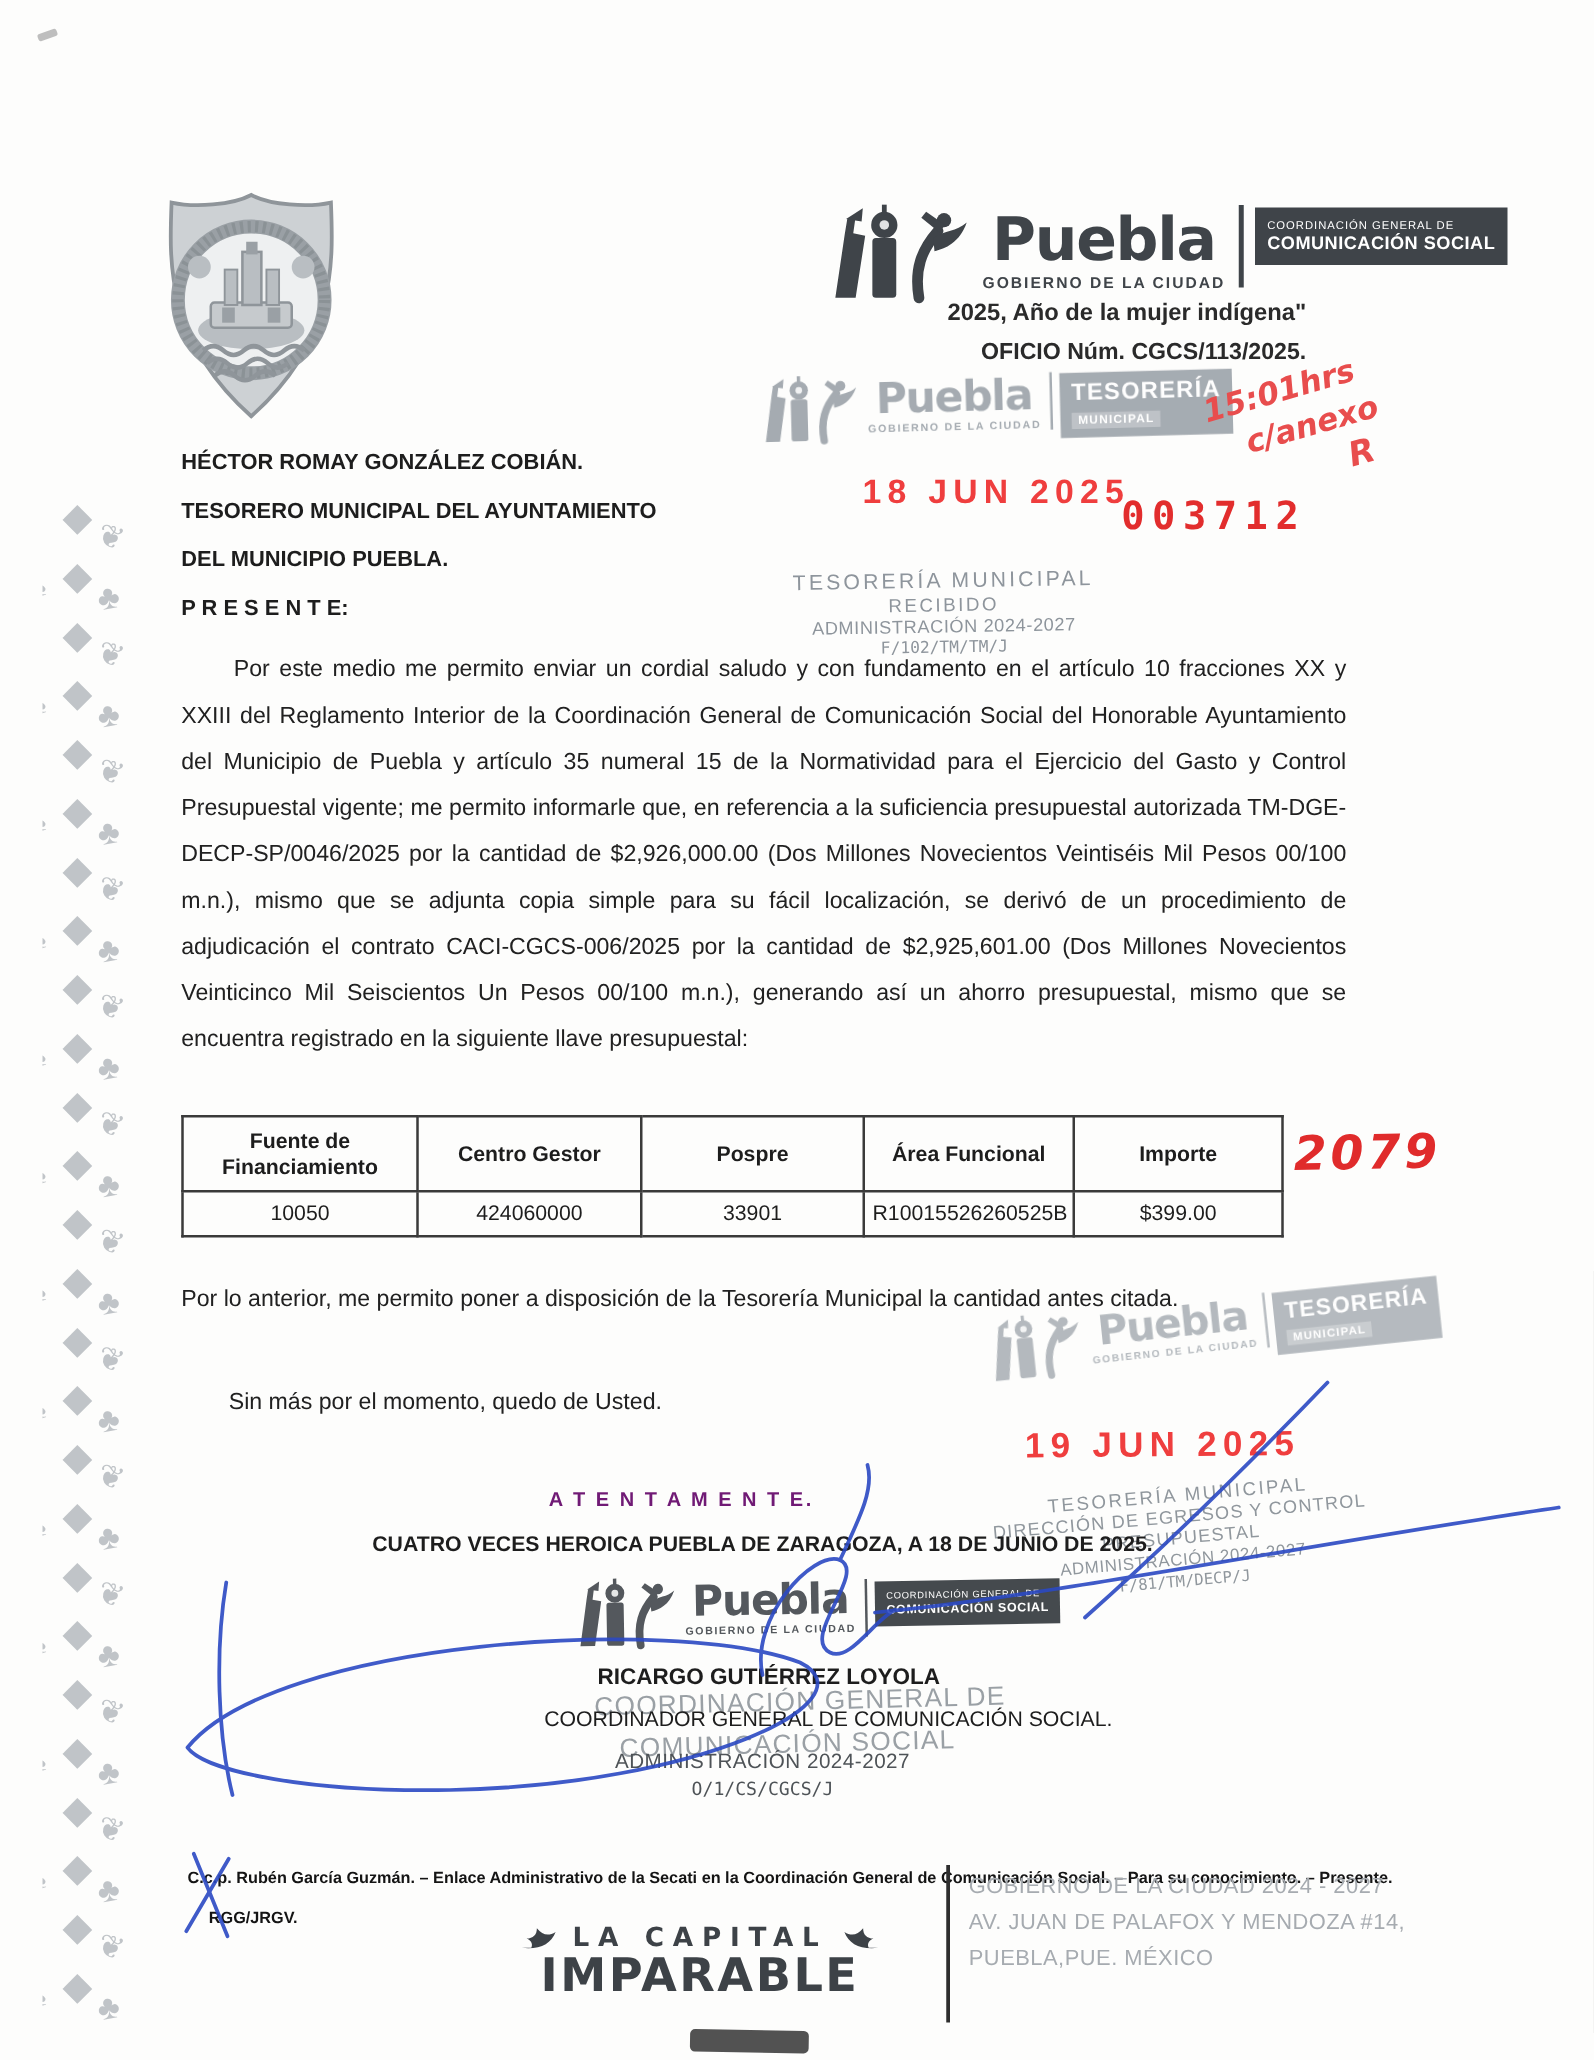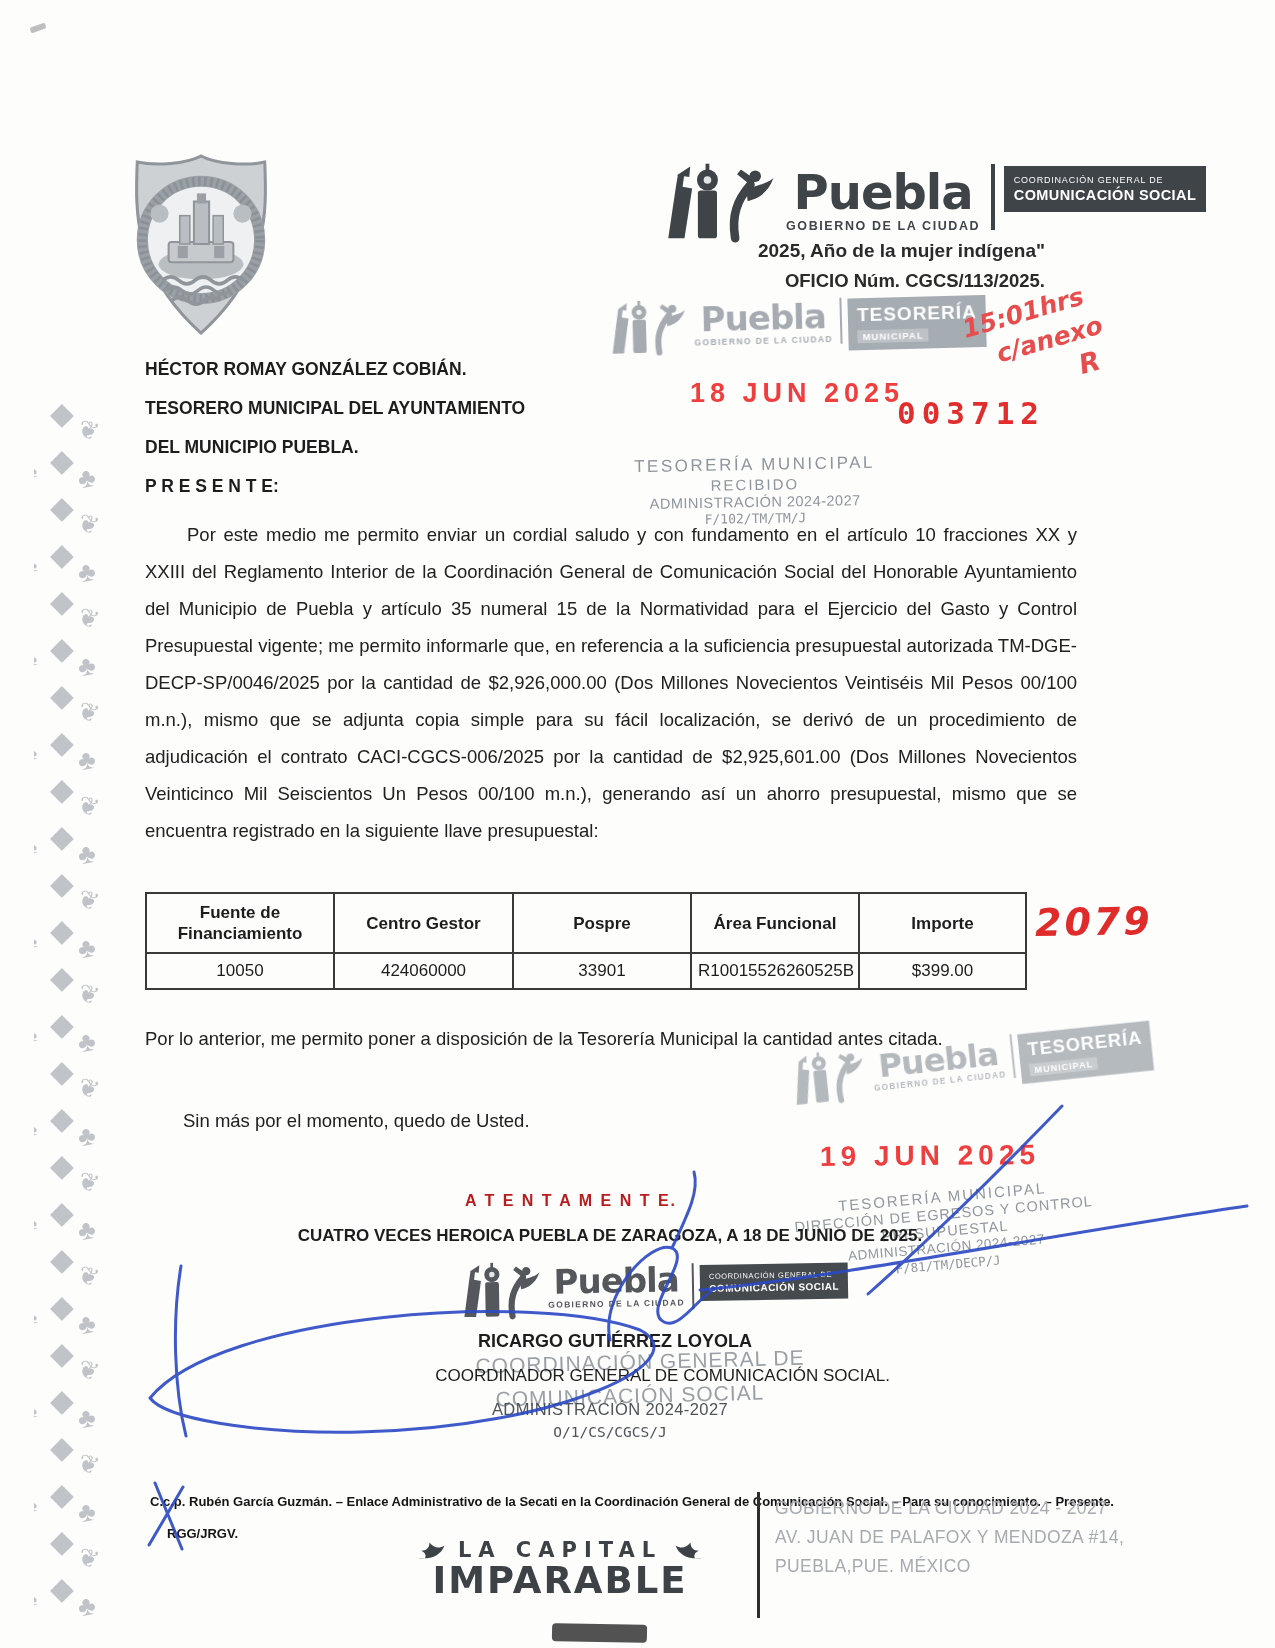--- a/index.html
+++ b/index.html
@@ -111,21 +111,21 @@
   .budget-table th:nth-child(2){width:179px;}
   .budget-table th:nth-child(3){width:178px;}
   .budget-table th:nth-child(4){width:168px;}
   .budget-table th:nth-child(5){width:167px;}
   .annotation-2079{position:absolute;left:1035px;top:900px;font-size:38px;font-weight:bold;font-style:italic;
                    color:#e02b2b;letter-spacing:3px;transform:rotate(-1deg);z-index:3;
                    font-family:"DejaVu Sans",sans-serif;}
 
   
   .atentamente{position:absolute;left:435px;top:1192px;width:220px;text-align:center;font-weight:bold;
-               font-size:16px;letter-spacing:2px;color:#b91c1c;z-index:2;margin-left:26px;}
+               font-size:16px;letter-spacing:2px;color:#701a75;z-index:2;}
   .dateline{position:absolute;left:280px;top:1226px;width:660px;text-align:center;font-weight:bold;
             font-size:17px;color:#1d1d1d;z-index:2;white-space:nowrap;}
   .sig-name{position:absolute;left:450px;top:1331px;width:330px;text-align:center;font-weight:bold;
             font-size:18px;color:#1d1d1d;z-index:2;white-space:nowrap;}
   .sig-gray-1{position:absolute;left:430px;top:1350px;width:420px;text-align:center;font-size:21px;
               letter-spacing:1px;color:#9aa0a5;transform:rotate(-1.5deg);z-index:1;white-space:nowrap;}
   .sig-title{position:absolute;left:330px;top:1366px;width:560px;text-align:right;font-weight:normal;
              font-size:17px;color:#1d1d1d;z-index:2;white-space:nowrap;}
   .sig-gray-2{position:absolute;left:430px;top:1384px;width:400px;text-align:center;font-size:21px;
               letter-spacing:1px;color:#9aa0a5;transform:rotate(-1.5deg);z-index:1;white-space:nowrap;}

